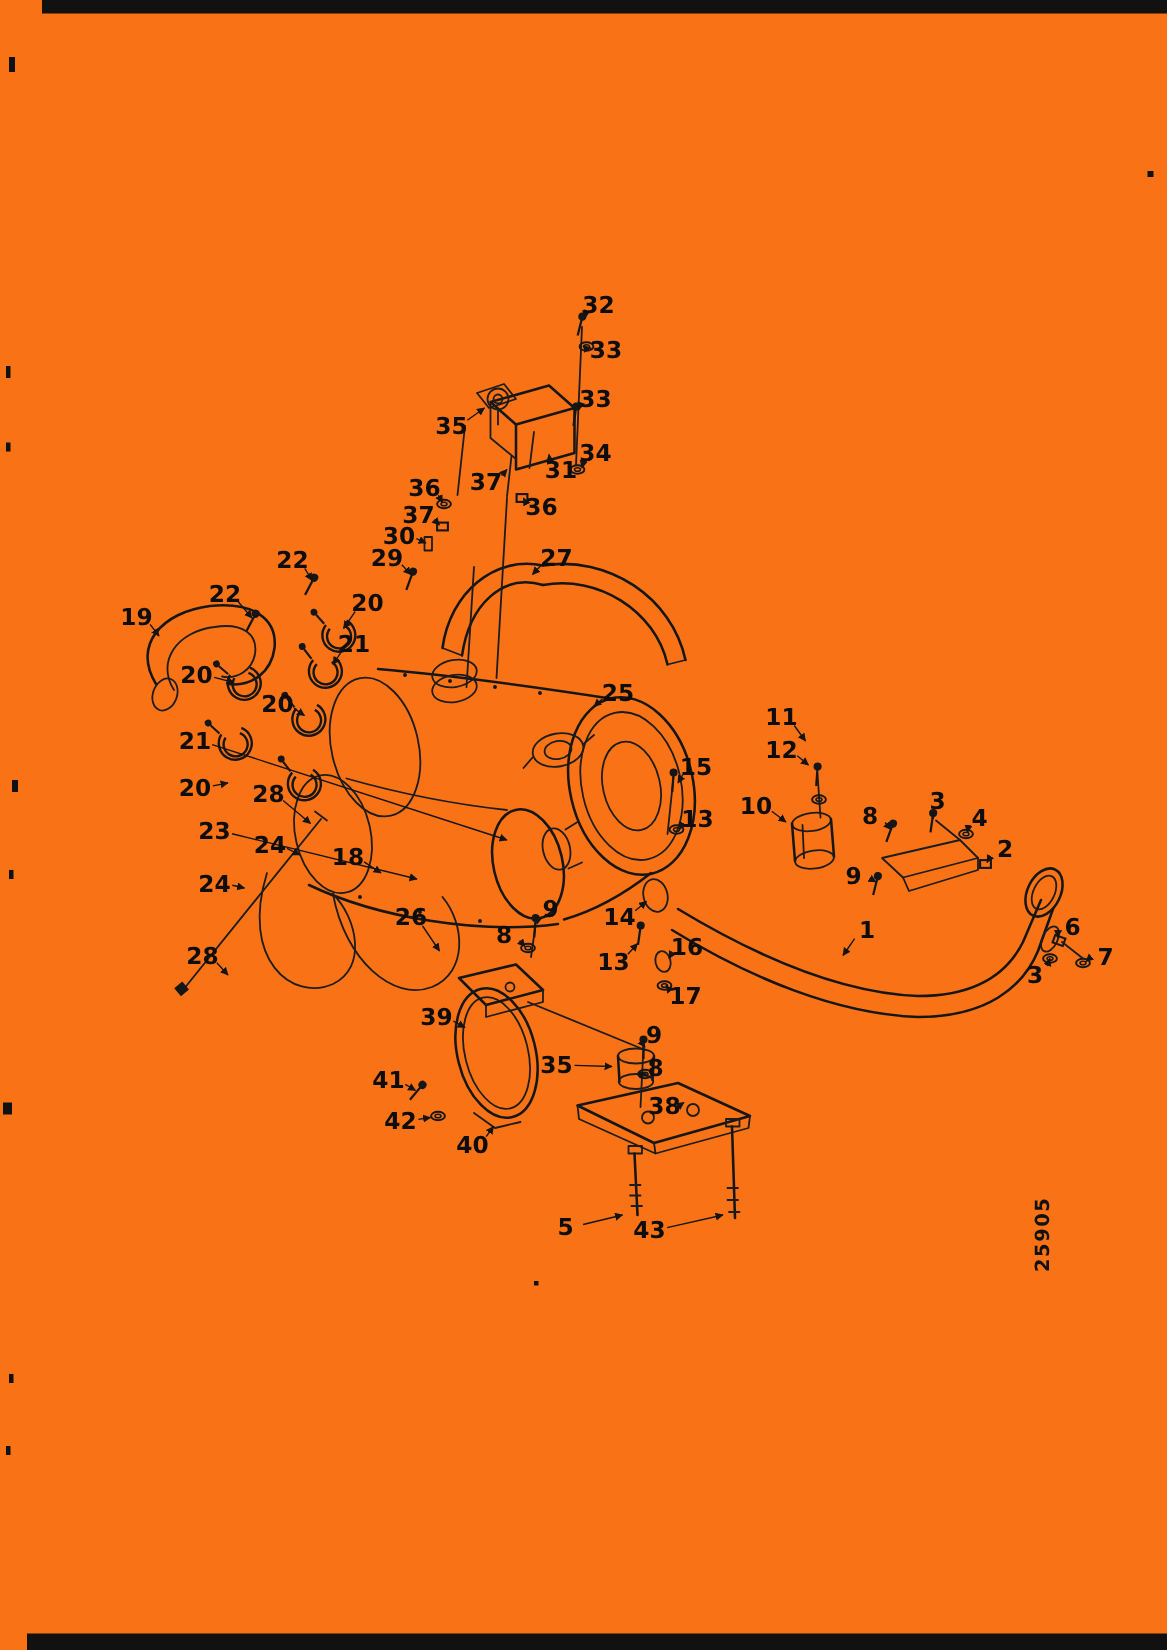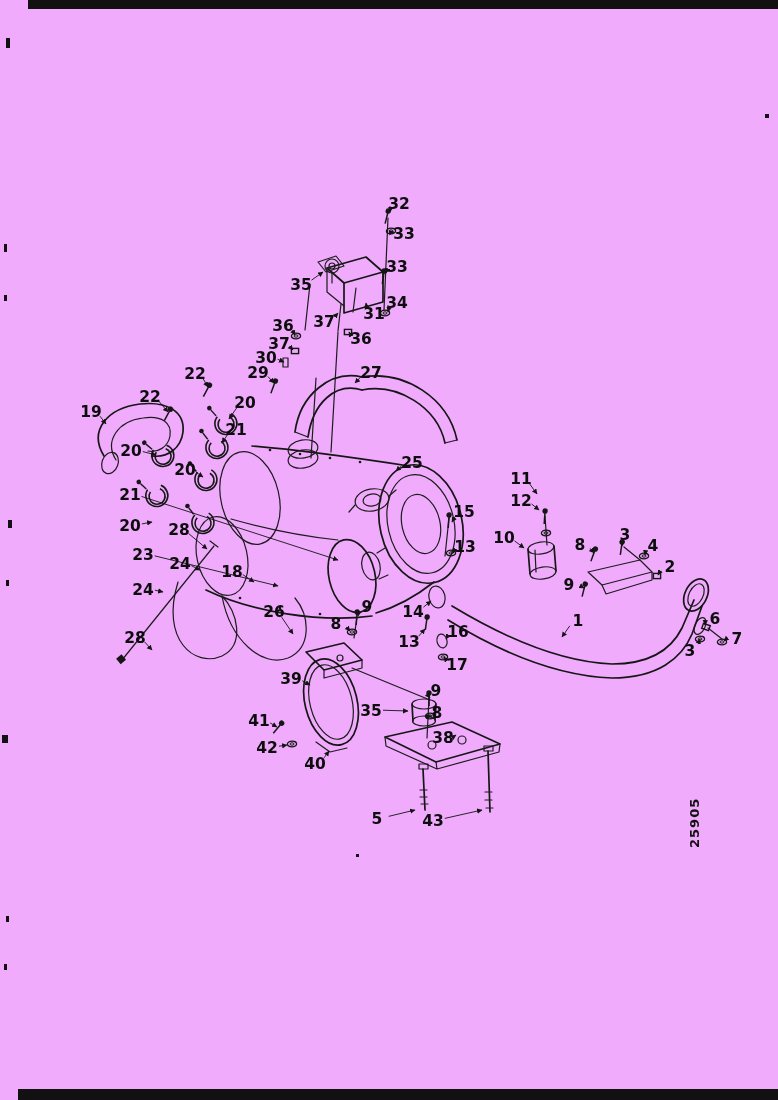--- a/index.html
+++ b/index.html
@@ -1,17 +1,17 @@
 <!DOCTYPE html>
 <html><head>
 <meta charset="utf-8">
 <style>
   html,body{margin:0;padding:0;background:#e8e8e8;}
   .page{
-    position:relative;width:778px;height:1100px;background:#f0abfc;
+    position:relative;width:778px;height:1100px;background:#f97316;
     overflow:hidden;font-family:"DejaVu Sans",sans-serif;
   }
   svg{position:absolute;left:0;top:0;}
   .outline{fill:none;stroke:#161616;stroke-width:1.7;stroke-linecap:round;stroke-linejoin:round;}
   .thin{fill:none;stroke:#1c1c1c;stroke-width:1.2;stroke-linecap:round;stroke-linejoin:round;}
   .leader{stroke:#141414;stroke-width:0.9;fill:none;}
   .callout{font-family:"DejaVu Sans",sans-serif;font-size:15.5px;font-weight:700;fill:#0d0d0d;}
   .code{font-family:"DejaVu Sans",sans-serif;font-size:13px;font-weight:700;fill:#111;letter-spacing:1px;}
   .ink{fill:#111;stroke:none;}
 </style>

